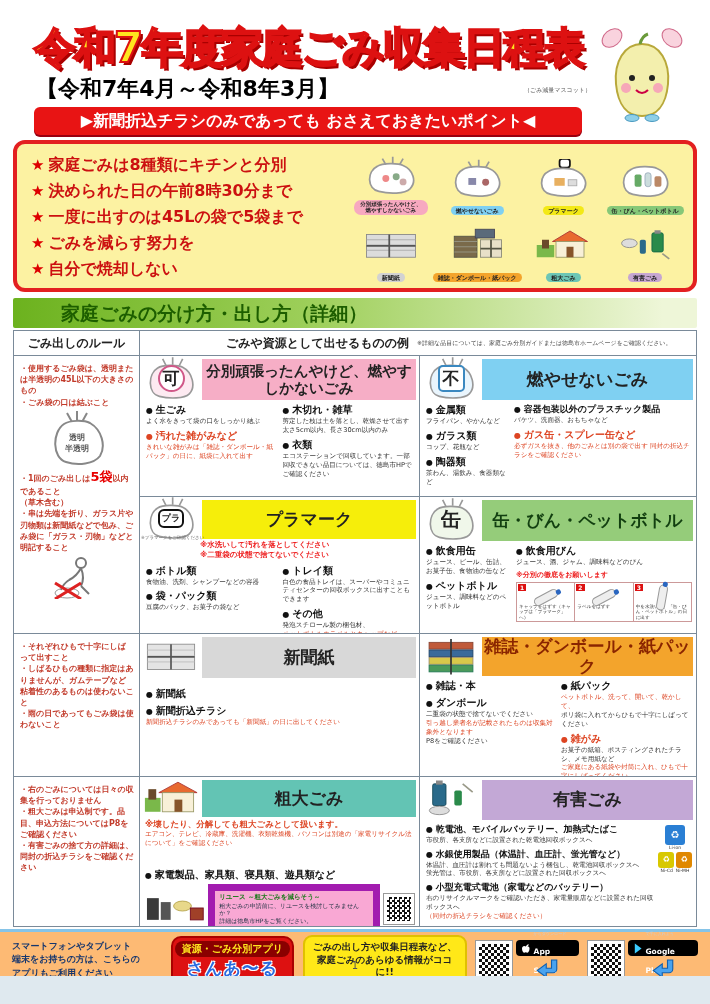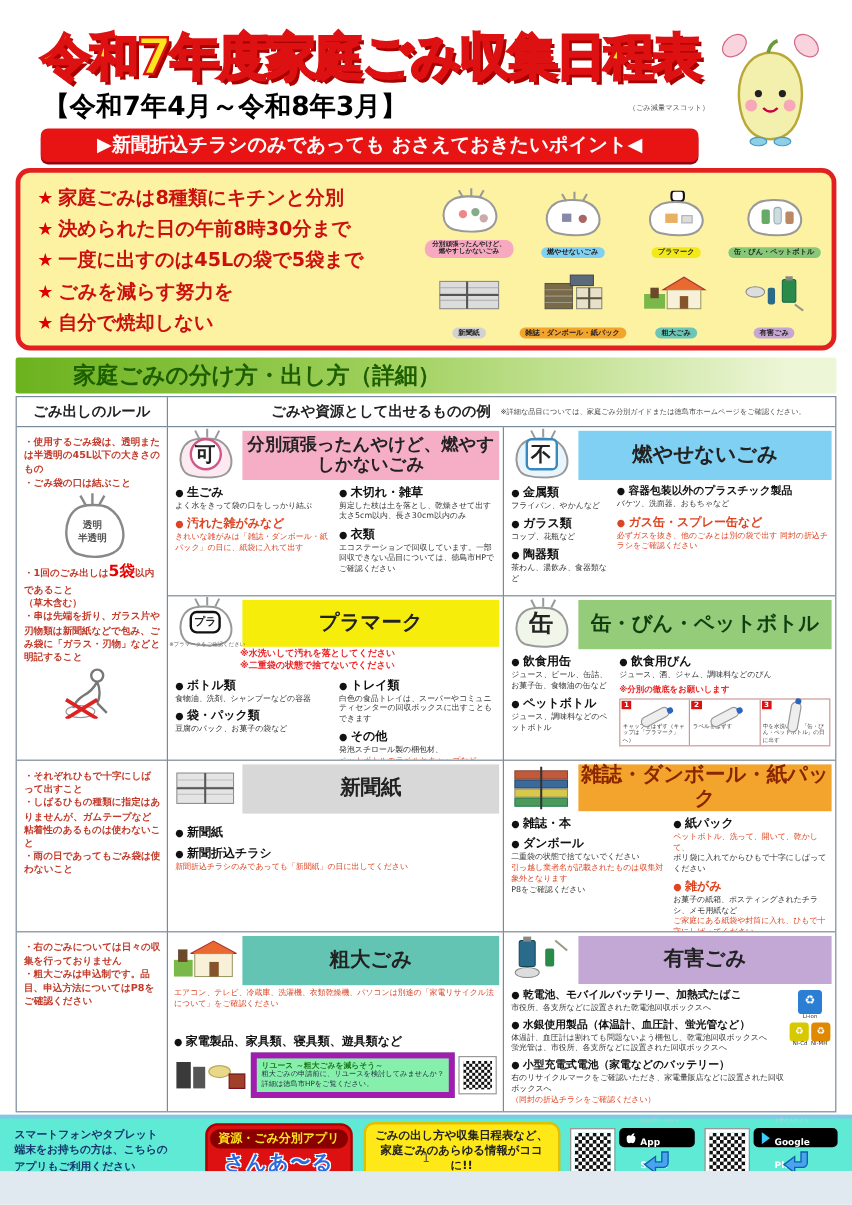--- a/index.html
+++ b/index.html
@@ -75,30 +75,30 @@
 .notes-red{font-size:7.5px;font-weight:800;color:#e22;line-height:1.3;margin:1px 0 1px 60px}
 .steps{display:flex;border:1px solid #c99;background:#fff;margin-top:2px}
 .step{flex:1;border-left:1px solid #c99;position:relative;padding:10px 2px 1px;min-height:34px}
 .step:first-child{border-left:none}
 .stepno{position:absolute;top:1px;left:1px;background:#d11;color:#fff;font-size:6px;font-weight:900;padding:0 2px}
 .scap{font-size:4.6px;color:#333;line-height:1.2}
 .bottle{width:26px;height:9px;background:#eee;border:1px solid #999;border-radius:5px;transform:rotate(-28deg);margin:0 auto 2px;position:relative}
 .bottle::after{content:"";position:absolute;right:-4px;top:2px;width:5px;height:5px;background:#2a66c0;border-radius:2px}
 .snote{font-size:7px;font-weight:900;color:#e22}
 .reuse{display:flex;gap:4px;align-items:center;margin-top:2px}
-.reusebox{background:#86efac;border:5px solid #a21caf;padding:2px 4px;font-size:6px;line-height:1.3;color:#234}
+.reusebox{background:#f9a8d4;border:7px solid #a21caf;padding:2px 4px;font-size:6px;line-height:1.3;color:#234}
 .reusetitle{color:#1a7a1a;font-weight:900;font-size:6.5px}
 .qr{width:38px;height:38px;background:repeating-conic-gradient(#111 0% 25%,#fff 0% 50%) 0 0/6px 6px;border:3px solid #fff;outline:1px solid #999}
 .qr.sm{width:30px;height:30px;background-size:5px 5px}
 .marks{display:flex;flex-direction:column;gap:2px;align-items:center;width:34px;padding-top:4px}
 .mk{width:20px;height:20px;border-radius:3px;display:flex;align-items:center;justify-content:center;color:#fff;font-size:10px;font-weight:900}
 .mklbl{font-size:4.5px;color:#333;margin-top:-2px}
 
 
-.footer{position:absolute;left:0;top:929px;width:710px;height:59px;background:#5eead4;border-top:3px solid #86c4e8;
+.footer{position:absolute;left:0;top:929px;width:710px;height:59px;background:#fdba74;border-top:3px solid #86c4e8;
   display:flex;align-items:center;gap:9px;padding:0 12px}
 .fleft{width:158px;font-size:9px;font-weight:900;color:#15366e;line-height:1.45}
 .fleft .u{text-decoration:underline}
 .fapp{width:128px;background:#dd1111;border:2px solid #a00;border-radius:10px;text-align:center;padding:3px 2px}
 .fapp-top{background:#8a0000;border-radius:8px;color:#ffe51e;font-size:10px;font-weight:700;padding:1px 0}
 .fapp-name{font-size:17px;font-weight:900;color:#2b6be0;text-shadow:1px 1px 0 #fff,-1px -1px 0 #fff,1px -1px 0 #fff,-1px 1px 0 #fff;letter-spacing:1px}
 .finfo{width:172px;background:#ffe818;border:2px solid #e0c000;border-radius:9px;font-size:9.5px;font-weight:900;
   text-align:center;padding:4px 6px;line-height:1.3}
 .fstore{display:flex;align-items:center;gap:4px}
 .sgrp{display:flex;flex-direction:column;align-items:center;gap:2px}
@@ -517,36 +517,38 @@
               <div class="idesc">お菓子の紙箱、ポスティングされたチラシ、メモ用紙など</div>
               <div class="idesc rdu">ご家庭にある紙袋や封筒に入れ、ひもで十字にしばってください</div>
               </div>
           </div>
         </div>
       </div>
 
       <div class="cell rules" style="border-bottom:none">
         <div>・右のごみについては日々の収集を行っておりません</div>
         <div>・粗大ごみは申込制です。品目、申込方法についてはP8をご確認ください</div>
+        <div>・有害ごみの捨て方の詳細は、同封の折込チラシをご確認ください</div>
       </div>
 
       <div class="cell dbox" style="border-bottom:none">
         <div class="dhead">
           <div class="badge">
             <svg width="56" height="40" viewBox="0 0 64 46">
                 <rect x="2" y="24" width="18" height="16" fill="#7ab84a"></rect>
                 <path d="M18 18 L40 6 62 18z" fill="#e86a30" stroke="#a33"></path>
                 <rect x="22" y="18" width="36" height="22" fill="#f8f0d8" stroke="#996"></rect>
                 <rect x="36" y="26" width="9" height="14" fill="#86542a"></rect>
                 <rect x="6" y="14" width="9" height="12" fill="#6a4a2a"></rect>
               </svg>
           </div>
           <div class="tbar h-sodai">粗大ごみ</div>
         </div>
         <div style="padding:2px 5px">
+          <div class="idesc rdu" style="font-size:8.5px;font-weight:900">※壊したり、分解しても粗大ごみとして扱います。</div>
           <div class="idesc rd">エアコン、テレビ、冷蔵庫、洗濯機、衣類乾燥機、パソコンは別途の「家電リサイクル法について」をご確認ください</div>
           <div class="iname" style="margin-top:20px">家電製品、家具類、寝具類、遊具類など</div>
           <div class="reuse">
             <svg width="60" height="30" viewBox="0 0 60 30">
                 <rect x="2" y="4" width="12" height="22" fill="#3a3a3a"></rect>
                 <rect x="16" y="8" width="10" height="18" fill="#555"></rect>
                 <ellipse cx="38" cy="12" rx="9" ry="5" fill="#e8d88a" stroke="#ba5"></ellipse>
                 <rect x="46" y="14" width="13" height="12" fill="#a04028" stroke="#712"></rect>
               </svg>
             <div class="reusebox">

